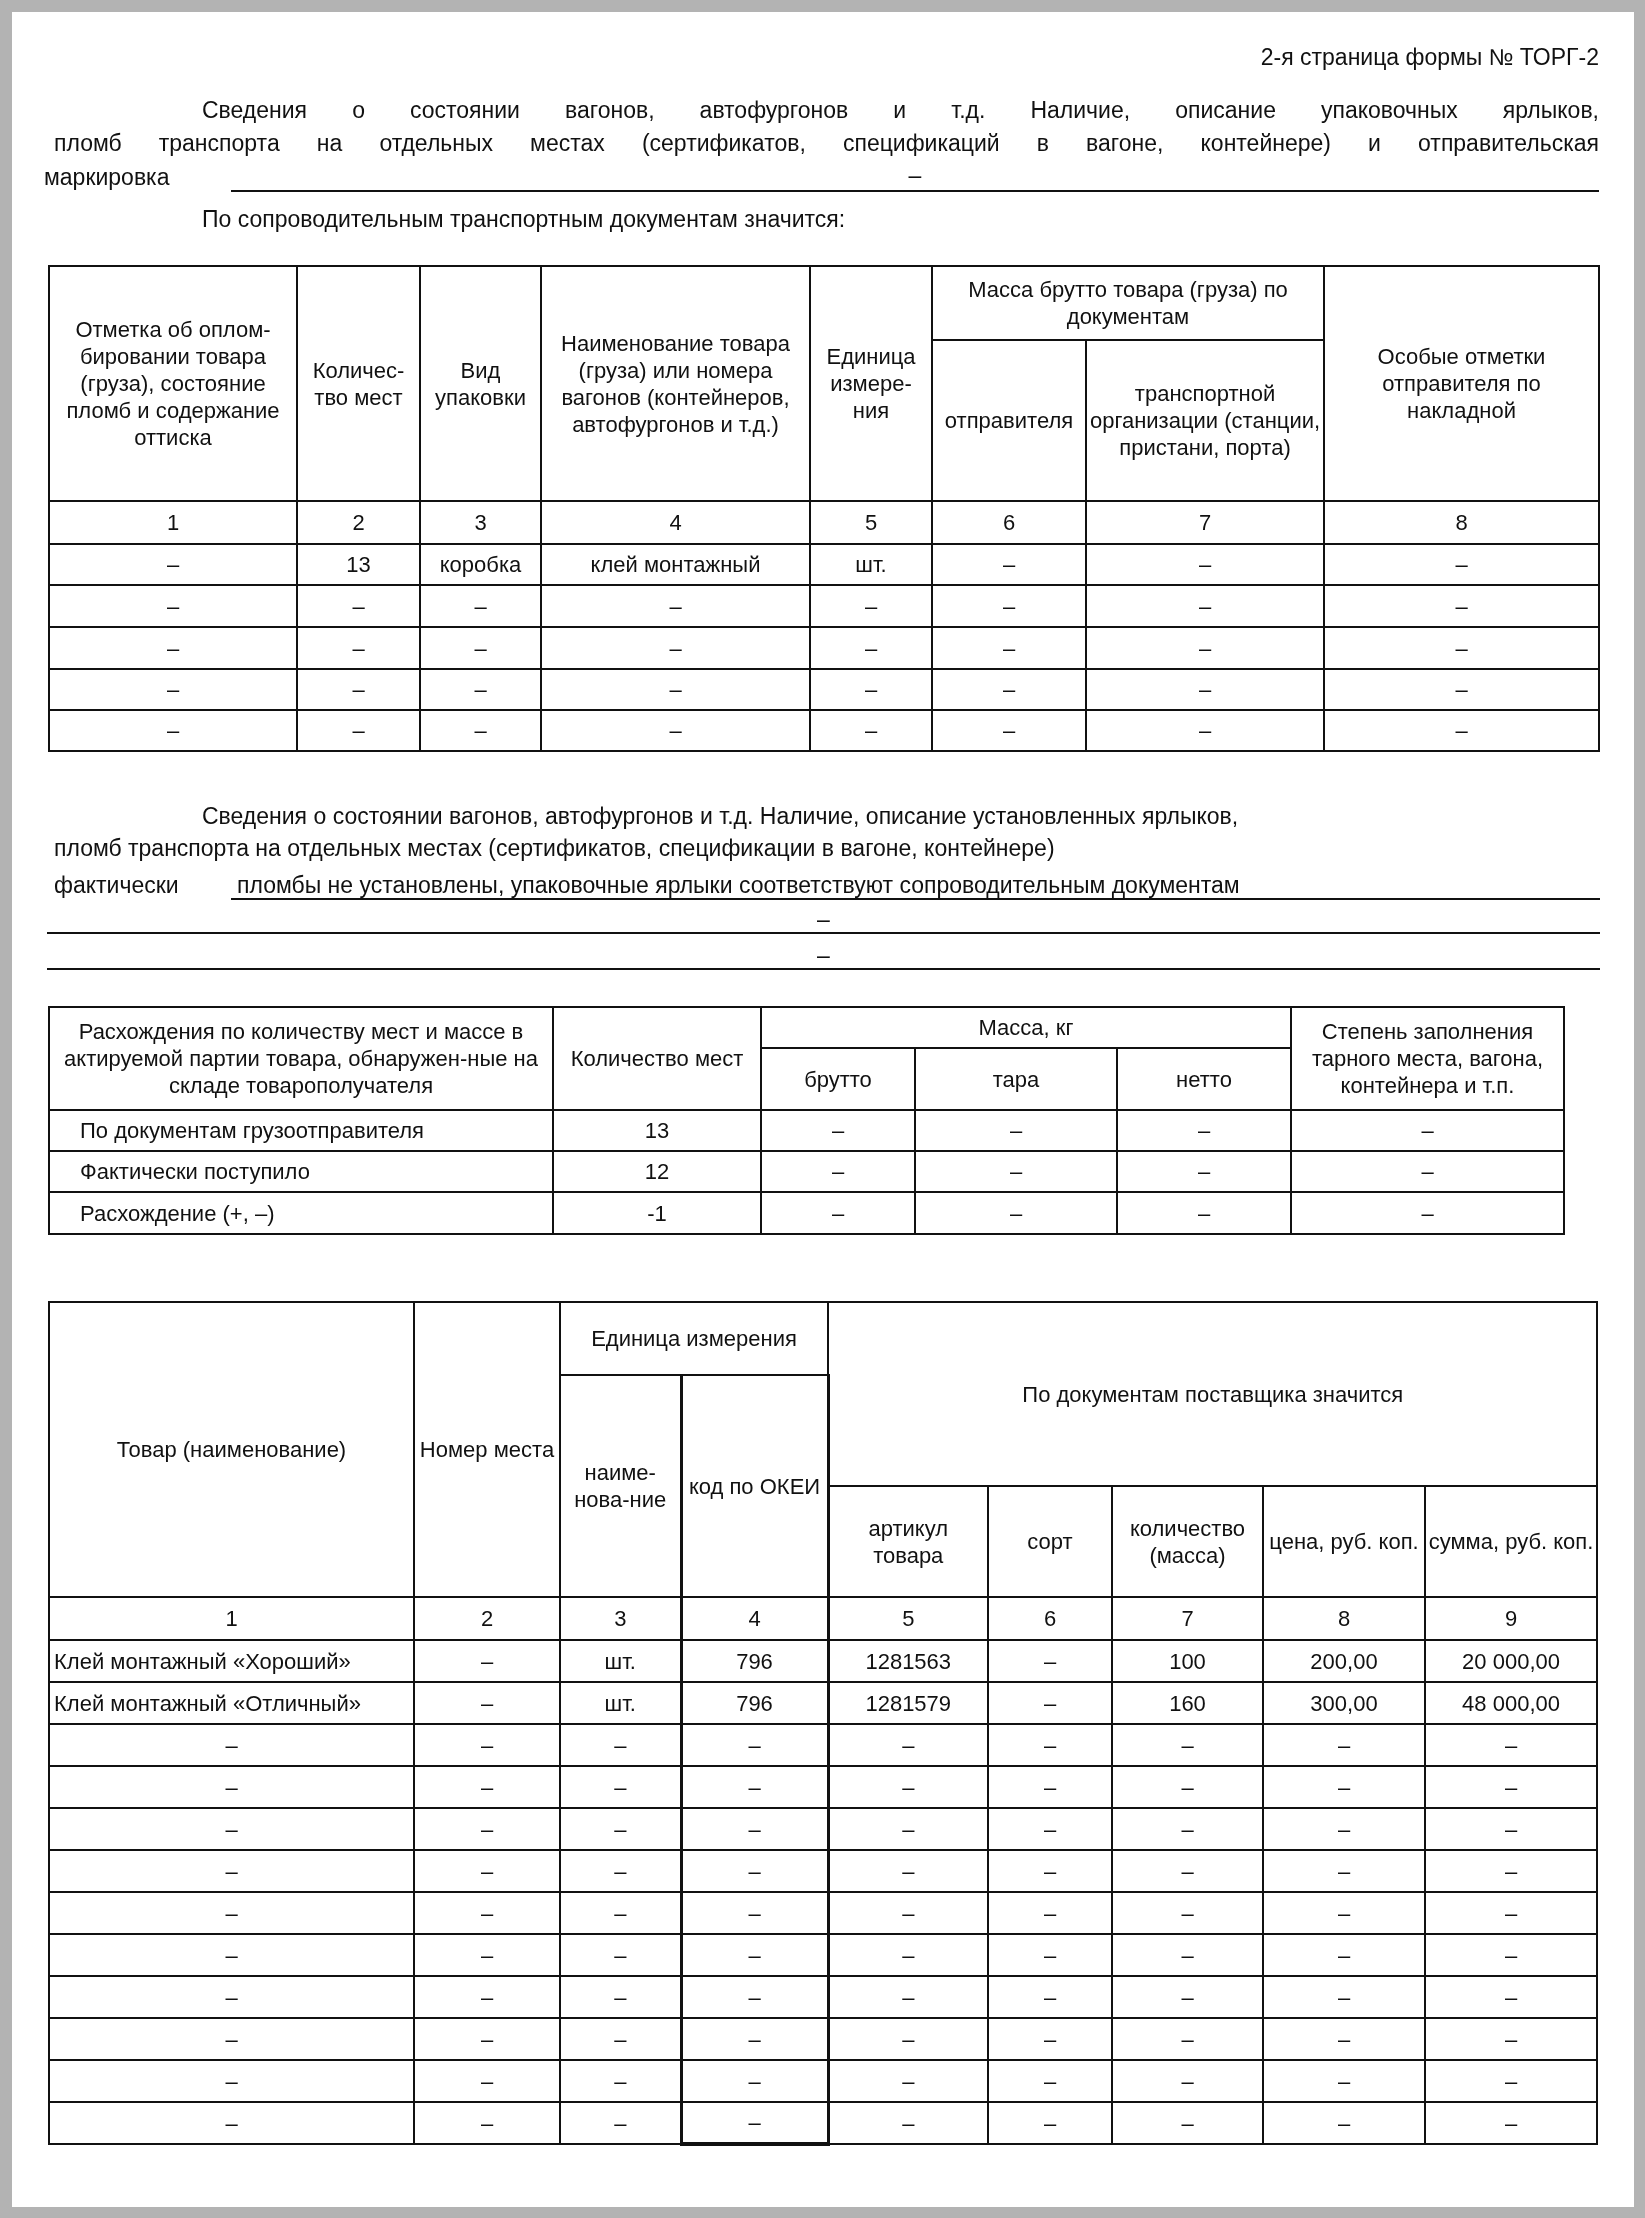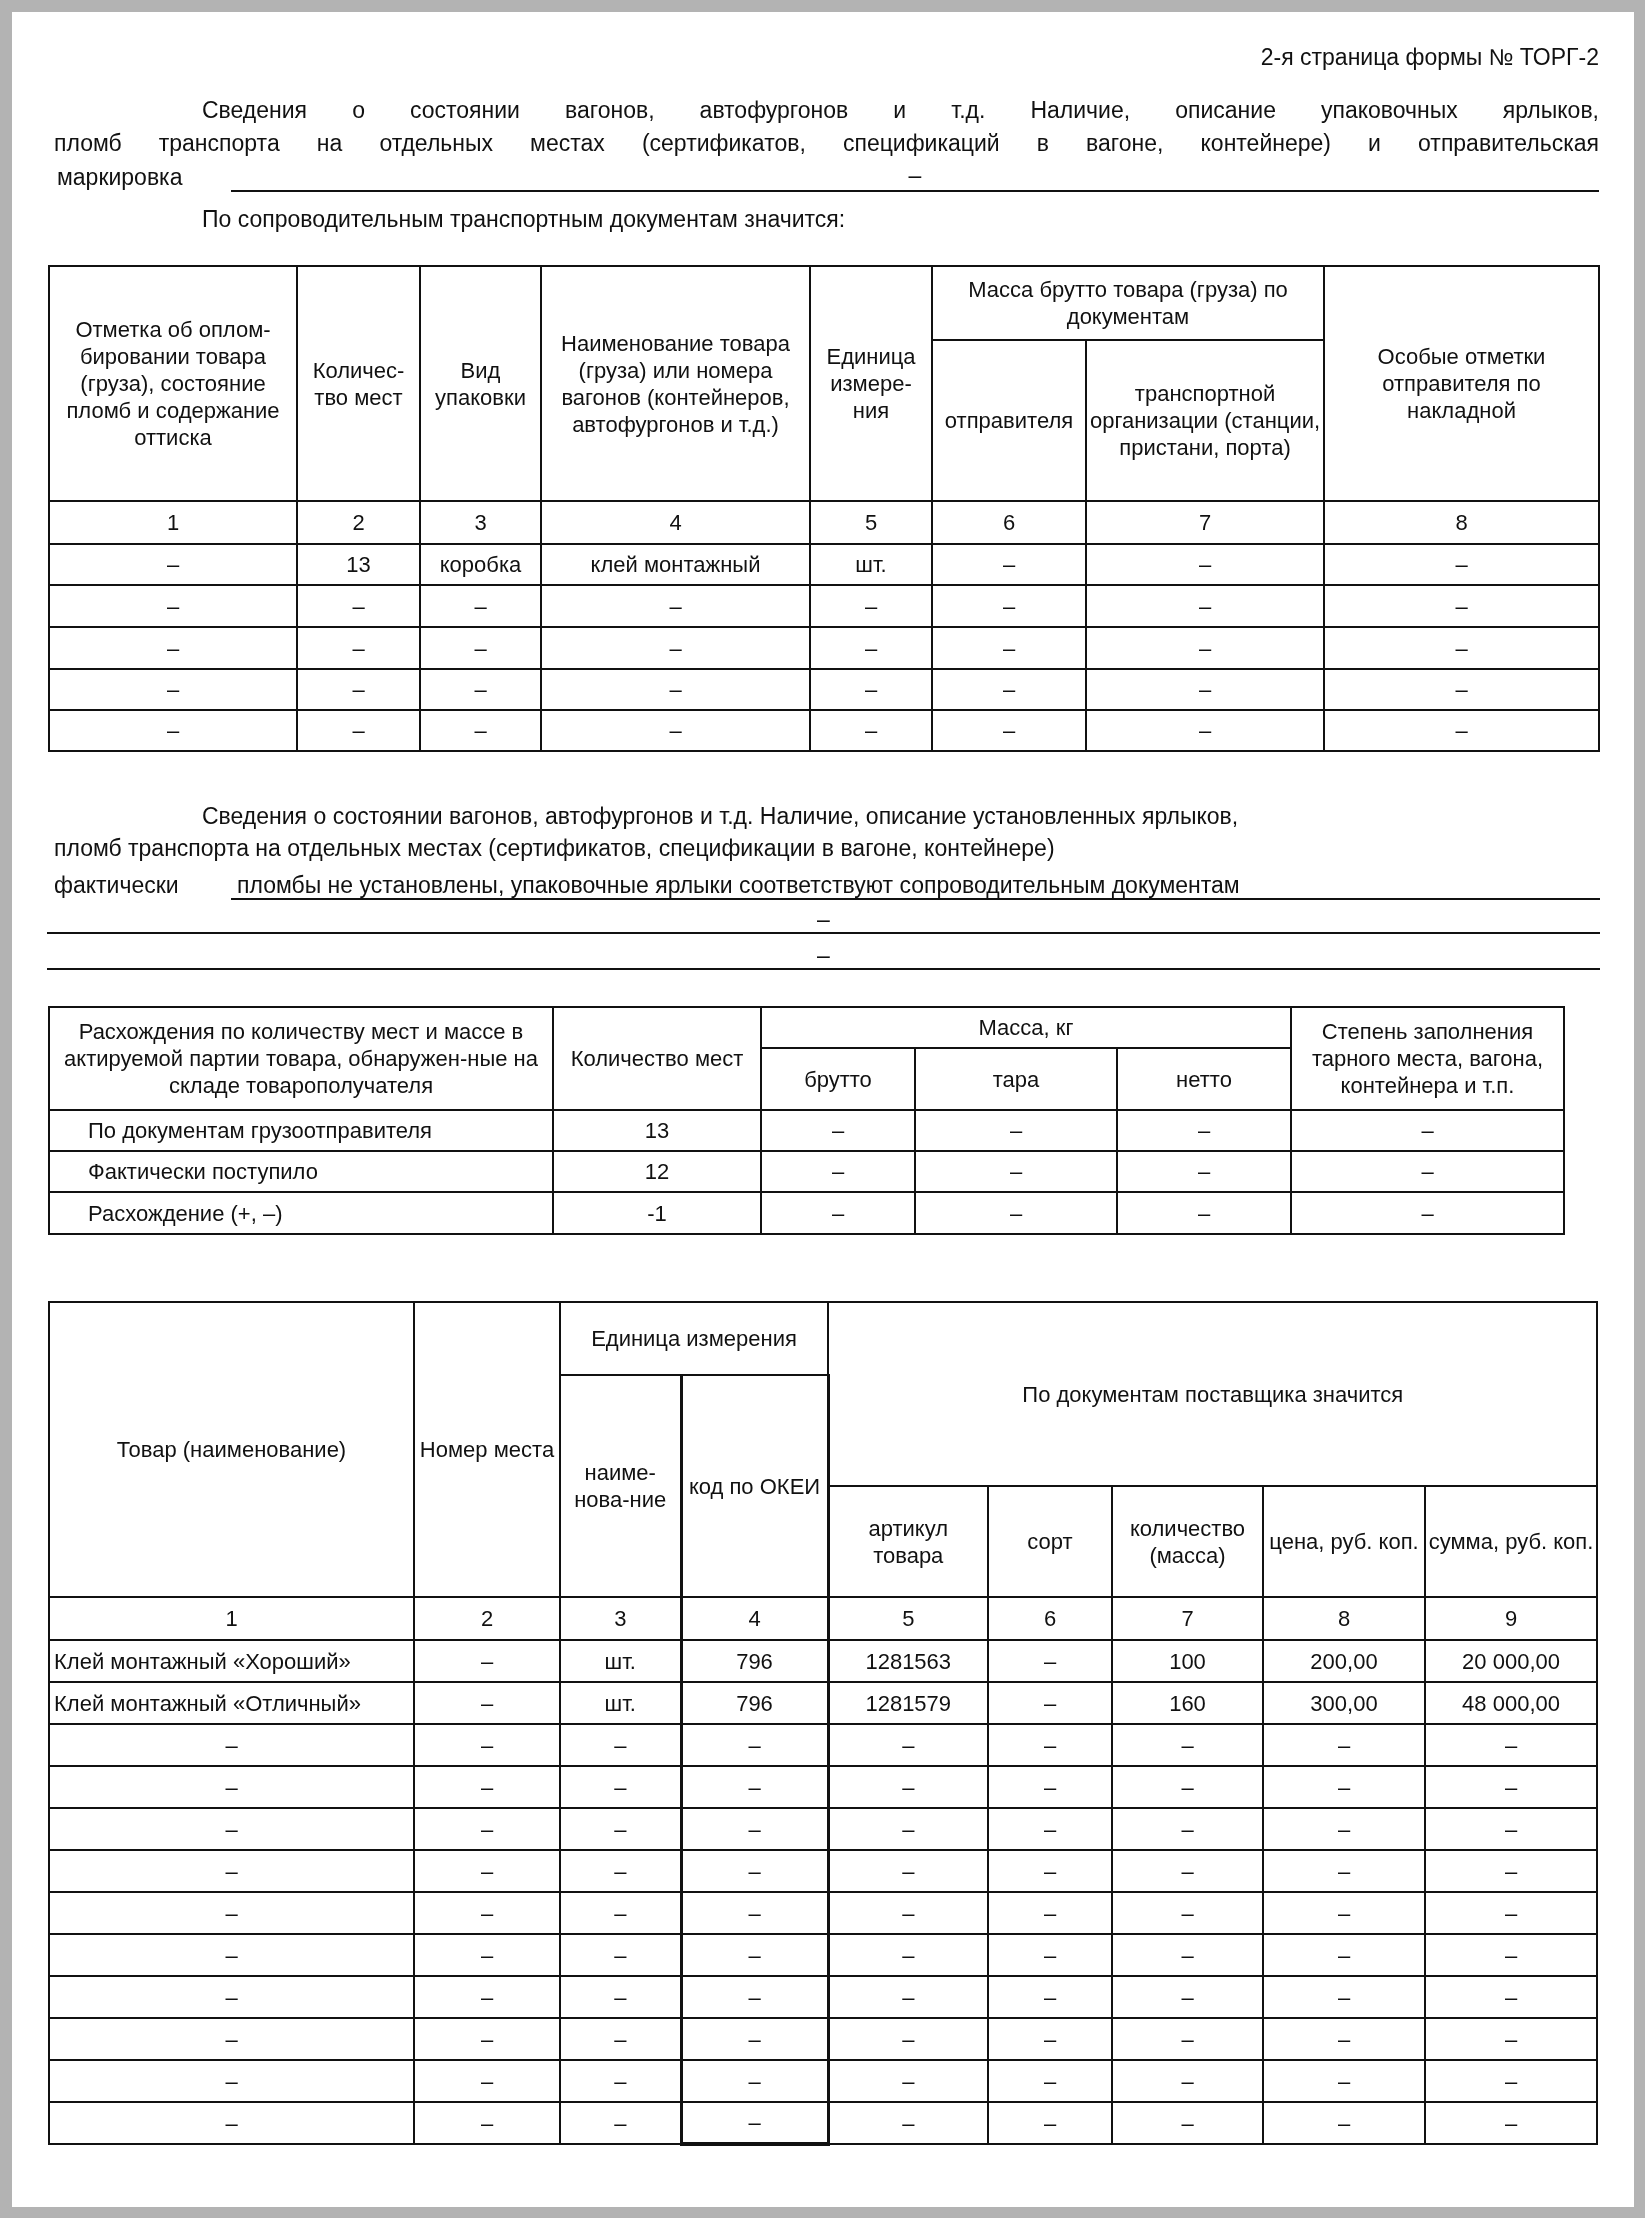--- a/index.html
+++ b/index.html
@@ -6,33 +6,33 @@
   body { width:1646px; height:2219px; background:#b3b3b3; position:relative; overflow:hidden;
          font-family:"Liberation Sans", sans-serif; color:#111; }
   .page { position:absolute; left:12px; top:12px; width:1622px; height:2195px; background:#fff; }
   .abs { position:absolute; }
   .txt { font-size:23px; line-height:28px; white-space:nowrap; }
   .just { position:absolute; left:54px; width:1545px; font-size:23px; line-height:28px; text-align:justify; text-align-last:justify; white-space:nowrap; }
   .uline { position:absolute; height:0; border-top:2px solid #111; }
   table.grid { position:absolute; border-collapse:collapse; table-layout:fixed; }
   table.grid td { border:2px solid #111; text-align:center; vertical-align:middle; font-size:22px; line-height:27px; padding:0 2px; overflow:hidden; }
   table.grid td.left { text-align:left; padding-left:4px; }
-  table.grid td.lpad { text-align:left; padding-left:38px; }
+  table.grid td.lpad { text-align:left; padding-left:30px; }
   .thick { border-left:3px solid #111 !important; border-right:3px solid #111 !important; }
 </style>
 </head>
 <body>
 
 <div class="page"></div>
 
 <div class="abs txt" style="right:47px; top:43px; text-align:center;">2-я страница формы № ТОРГ-2</div>
 
 <div class="just" style="top:96px; left:202px; width:1397px;">Сведения о состоянии вагонов, автофургонов и т.д. Наличие, описание упаковочных ярлыков,</div>
 <div class="just" style="top:129px;">пломб транспорта на отдельных местах (сертификатов, спецификаций в вагоне, контейнере) и отправительская</div>
-<div class="abs txt" style="left:57px; top:163px;">маркировка</div>
+<div class="abs txt" style="left:44px; top:163px;">маркировка</div>
 <div class="abs txt" style="left:231px; width:1368px; top:161px; text-align:center;">–</div>
 <div class="uline" style="left:231px; width:1368px; top:190px;"></div>
 <div class="abs txt" style="left:202px; top:205px;">По сопроводительным транспортным документам значится:</div>
 
 <table class="grid" style="left:48px; top:265px; width:1550px;">
   <colgroup>
     <col style="width:248px">
       <col style="width:123px">
       <col style="width:121px">
       <col style="width:269px">

